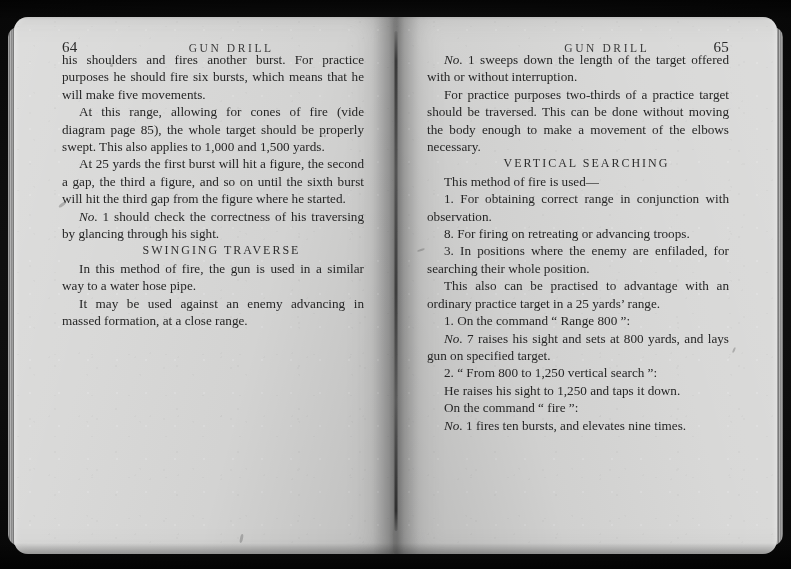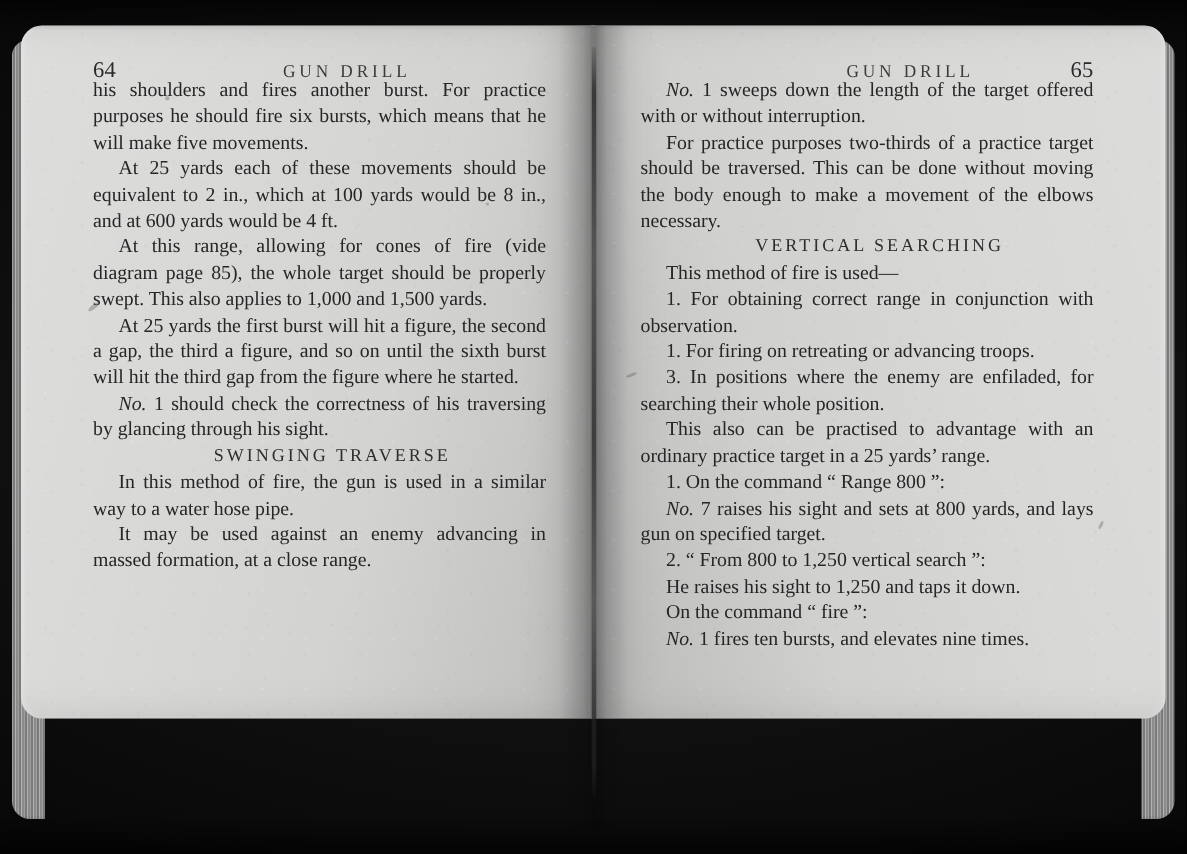--- a/index.html
+++ b/index.html
@@ -53,21 +53,21 @@
     opacity: .85;
   }
   .edge-stack.left  { left: -6px;  border-radius: 10px 0 0 12px; }
   .edge-stack.right { right: -6px; border-radius: 0 10px 12px 0; }
 
   
   .leaf {
     position: absolute;
     top: 0;
     width: 384px;
-    height: 462px;
+    height: 537px;
     background: #d7d7d6;
     overflow: hidden;
   }
   .leaf.left {
     left: 0;
     border-radius: 14px 2px 2px 14px;
     box-shadow: inset -26px 0 34px -16px rgba(80,80,80,.55),
                 inset 2px 0 6px -2px rgba(255,255,255,.45);
   }
   .leaf.right {
@@ -259,21 +259,20 @@
 
       <div class="page-inner">
 
         <div class="running-head">
           <span class="folio">64</span>
           <span class="head-title">GUN DRILL</span>
         </div>
 
         <div class="body-col">
           <p class="noindent">his shoulders and fires another burst. For practice purposes he should fire six bursts, which means that he will make five movements.</p>
-          <p>At 25 yards each of these movements should be equivalent to 2 in., which at 100 yards would be 8 in., and at 600 yards would be 4 ft.</p>
           <p>At this range, allowing for cones of fire (vide diagram page 85), the whole target should be properly swept.  This also applies to 1,000 and 1,500 yards.</p>
           <p>At 25 yards the first burst will hit a figure, the second a gap, the third a figure, and so on until the sixth burst will hit the third gap from the figure where he started.</p>
 
 
           <p><i>No.</i><span> 1 should check the correctness of his traversing by glancing through his sight.</span></p>
 
           <p class="sec-head">Swinging Traverse</p>
 
           <p>In this method of fire, the gun is used in a similar way to a water hose pipe.</p>
           <p>It may be used against an enemy advancing in massed formation, at a close range.</p>
@@ -301,21 +300,21 @@
 
           <p><i>No.</i><span> 1 sweeps down the length of the target offered with or without interruption.</span></p>
 
           <p>For practice purposes two-thirds of a practice target should be traversed.  This can be done without moving the body enough to make a movement of the elbows necessary.</p>
 
           <p class="sec-head">Vertical Searching</p>
 
           <p>This method of fire is used—</p>
 
           <p>1. For obtaining correct range in conjunction with observation.</p>
-          <p>1. For firing on retreating or advancing troops.</p>
+          <p>8. For firing on retreating or advancing troops.</p>
           <p>3. In positions where the enemy are enfiladed, for searching their whole position.</p>
 
           <p>This also can be practised to advantage with an ordinary practice target in a 25 yards’ range.</p>
 
           <p>1. On the command “ Range 800 ”:</p>
 
           <p><i>No.</i><span> 7 raises his sight and sets at 800 yards, and lays gun on specified target.</span></p>
 
           <p>2. “ From 800 to 1,250 vertical search ”:</p>
           <p>He raises his sight to 1,250 and taps it down.</p>

